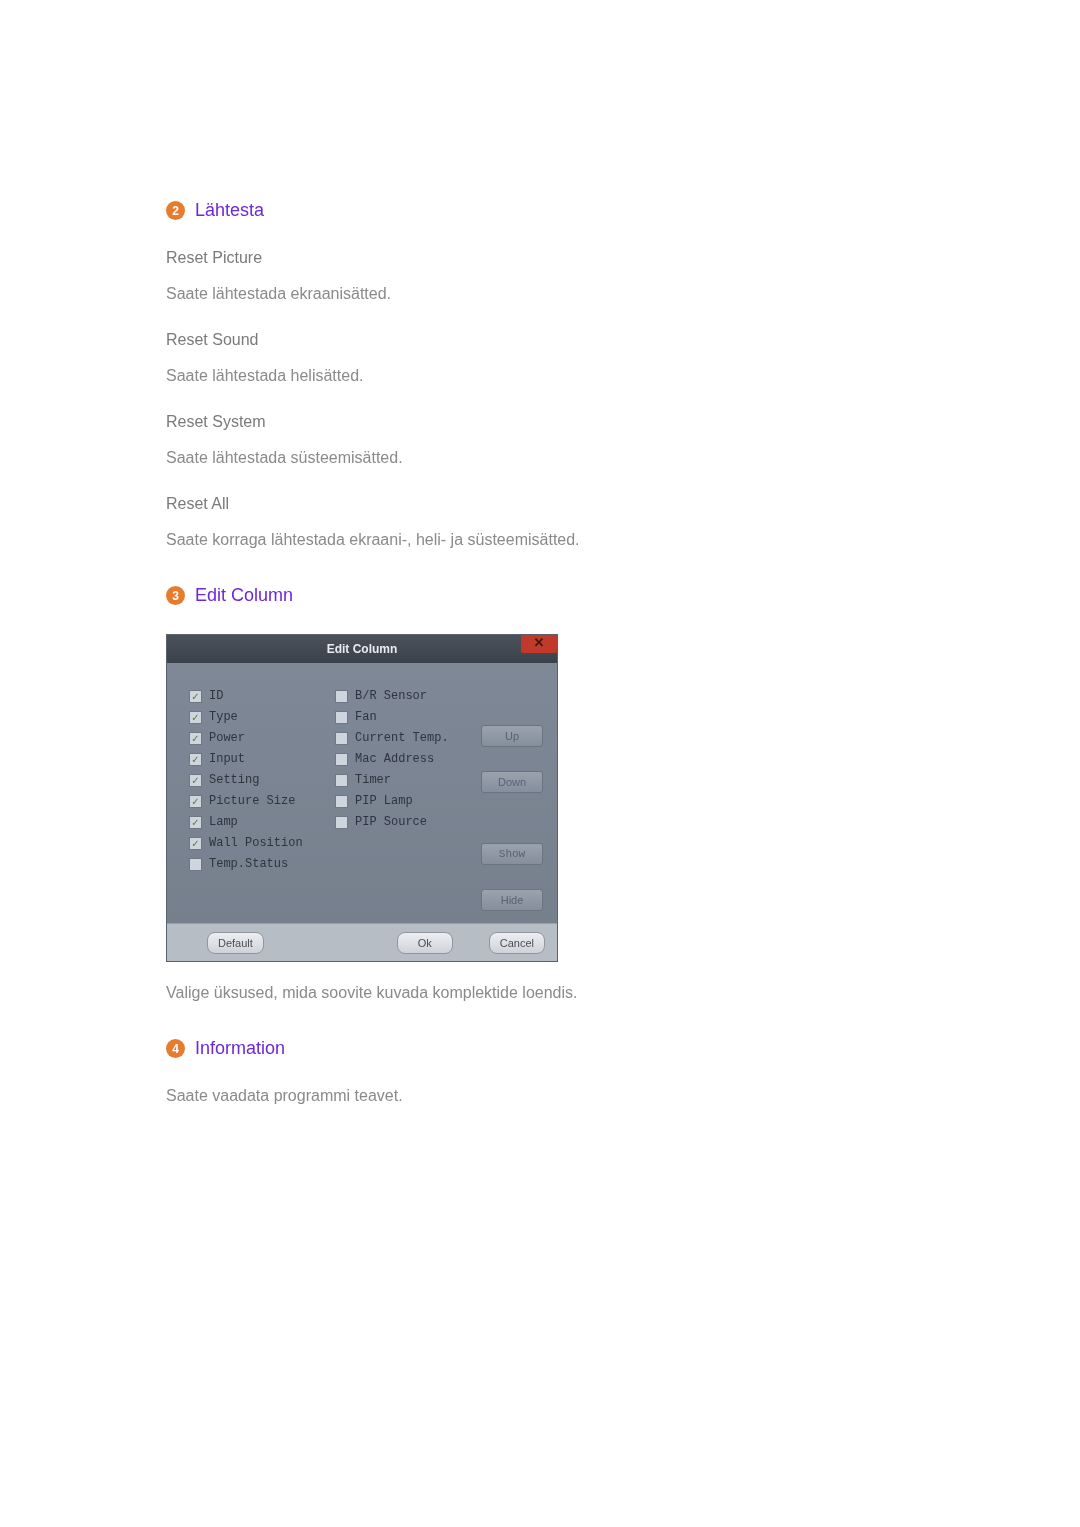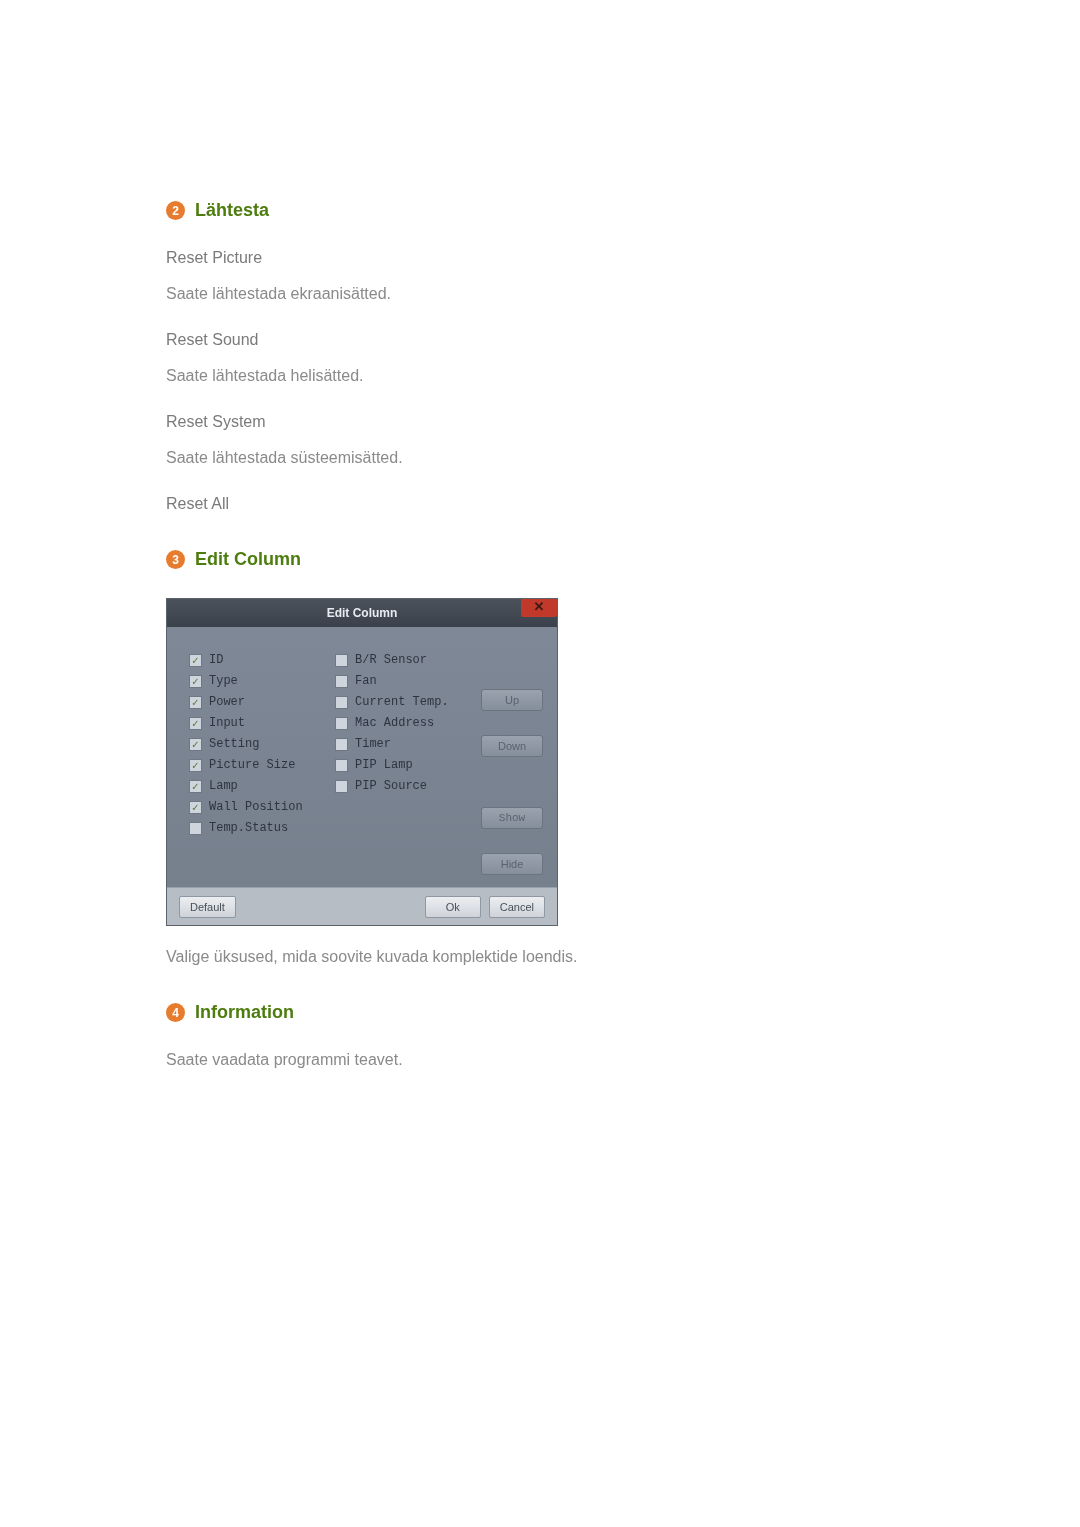--- a/index.html
+++ b/index.html
@@ -26,23 +26,23 @@
     background: #e77c2e;
     color: #fff;
     font-size: 12px;
     display: inline-flex;
     align-items: center;
     justify-content: center;
     margin-right: 10px;
     font-weight: bold;
   }
   .sec-title {
-    color: #4d7c0f;
+    color: #6d28d9;
     font-size: 18px;
-    font-weight: bold;
+    font-weight: normal;
   }
   .sub-head {
     color: #7a7a7a;
     font-size: 16px;
     font-weight: normal;
     margin-bottom: 18px;
   }
   .body-text {
     color: #8a8a8a;
     font-size: 16px;
@@ -144,28 +144,29 @@
     border-top: 1px solid #98a0aa;
     display: flex;
     align-items: center;
     padding: 0 12px;
     gap: 8px;
   }
   .btn-f {
     height: 22px;
     background: linear-gradient(#eceef1, #cfd3d9);
     border: 1px solid #8f97a2;
-    border-radius: 2px;
+    border-radius: 8px;
     color: #4a5058;
     font-size: 11px;
     display: flex;
     align-items: center;
     justify-content: center;
     min-width: 56px;
     padding: 0 10px;
+    margin-left: 28px;
   }
   .spacer { flex: 1; }
 </style>
 </head>
 <body>
 
 <div class="page">
 
   <div class="sec-head">
     <span class="circle">2</span>
@@ -175,20 +176,21 @@
   <div class="sub-head">Reset Picture</div>
   <div class="body-text">Saate lähtestada ekraanisätted.</div>
 
   <div class="sub-head">Reset Sound</div>
   <div class="body-text">Saate lähtestada helisätted.</div>
 
   <div class="sub-head">Reset System</div>
   <div class="body-text">Saate lähtestada süsteemisätted.</div>
 
   <div class="sub-head">Reset All</div>
+  <div class="body-text">Saate korraga lähtestada ekraani-, heli- ja süsteemisätted.</div>
 
   <div class="sec-head gap-section">
     <span class="circle">3</span>
     <span class="sec-title">Edit Column</span>
   </div>
 
   <div class="dialog">
     <div class="dlg-titlebar">
       <span class="dlg-title">Edit Column</span>
       <div class="dlg-close">✕</div>

